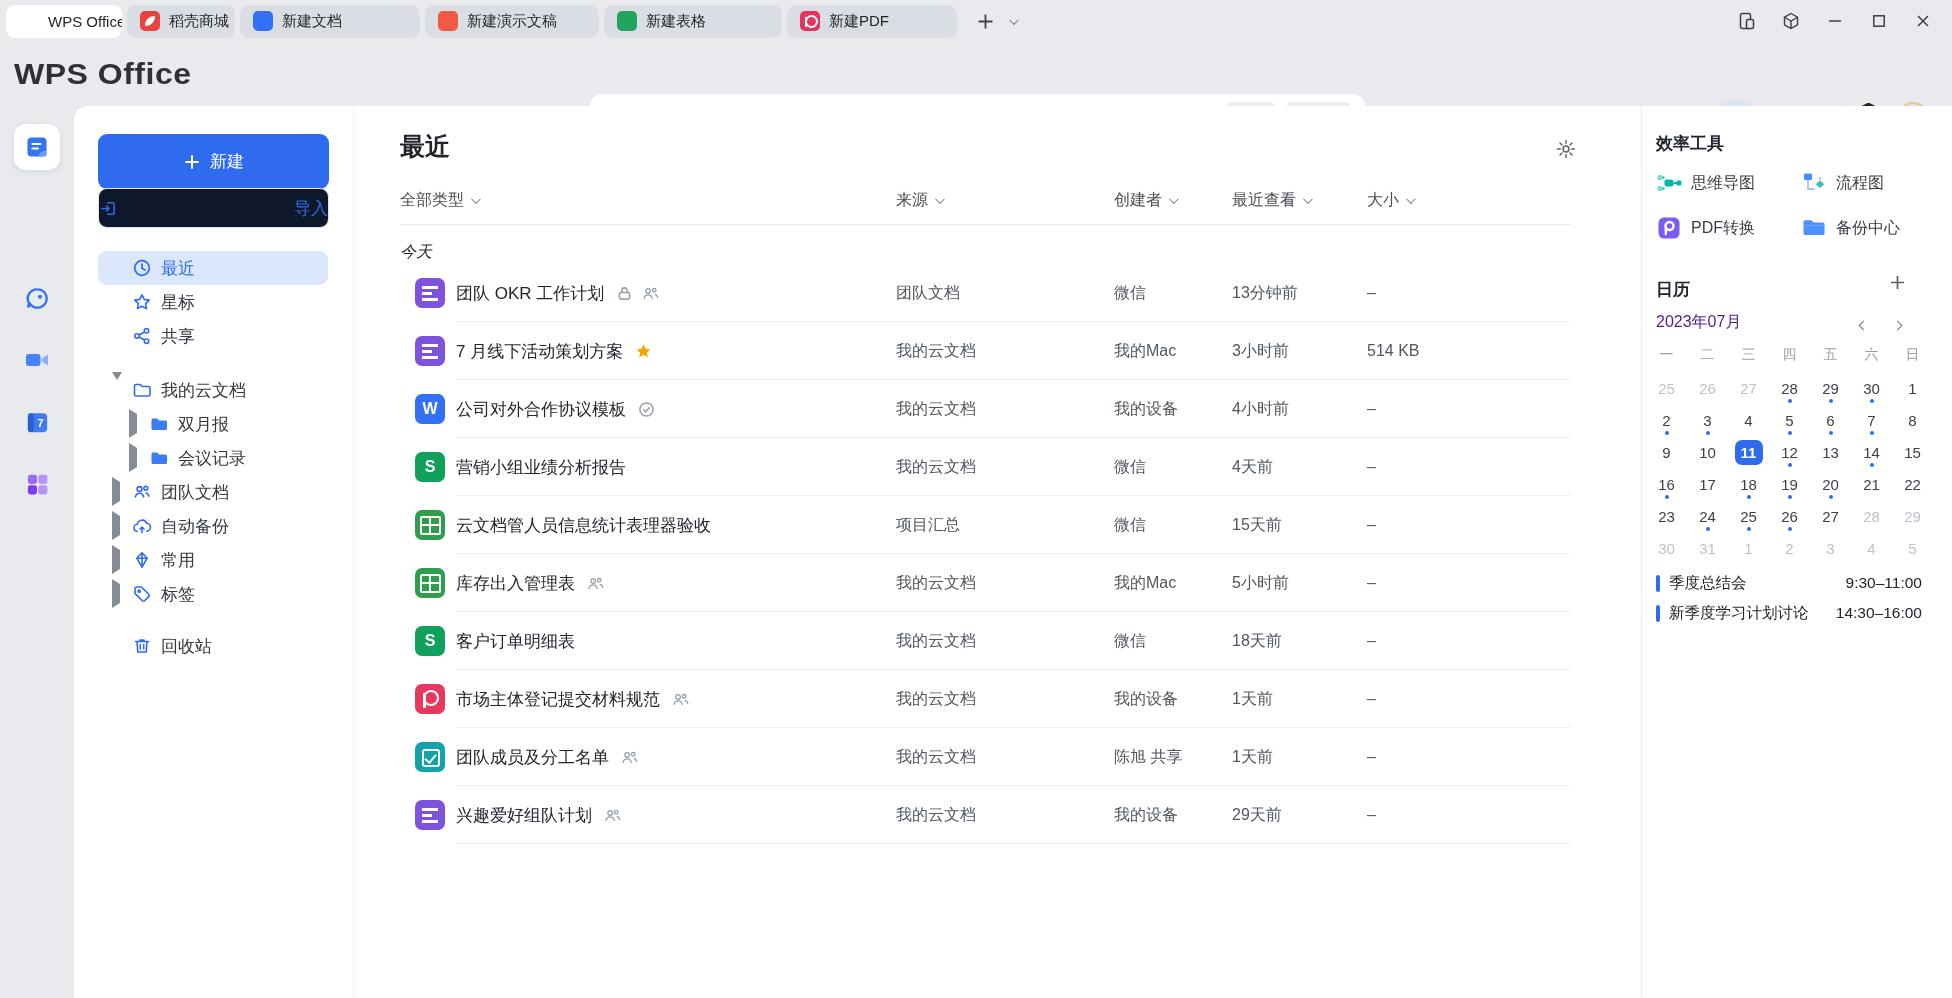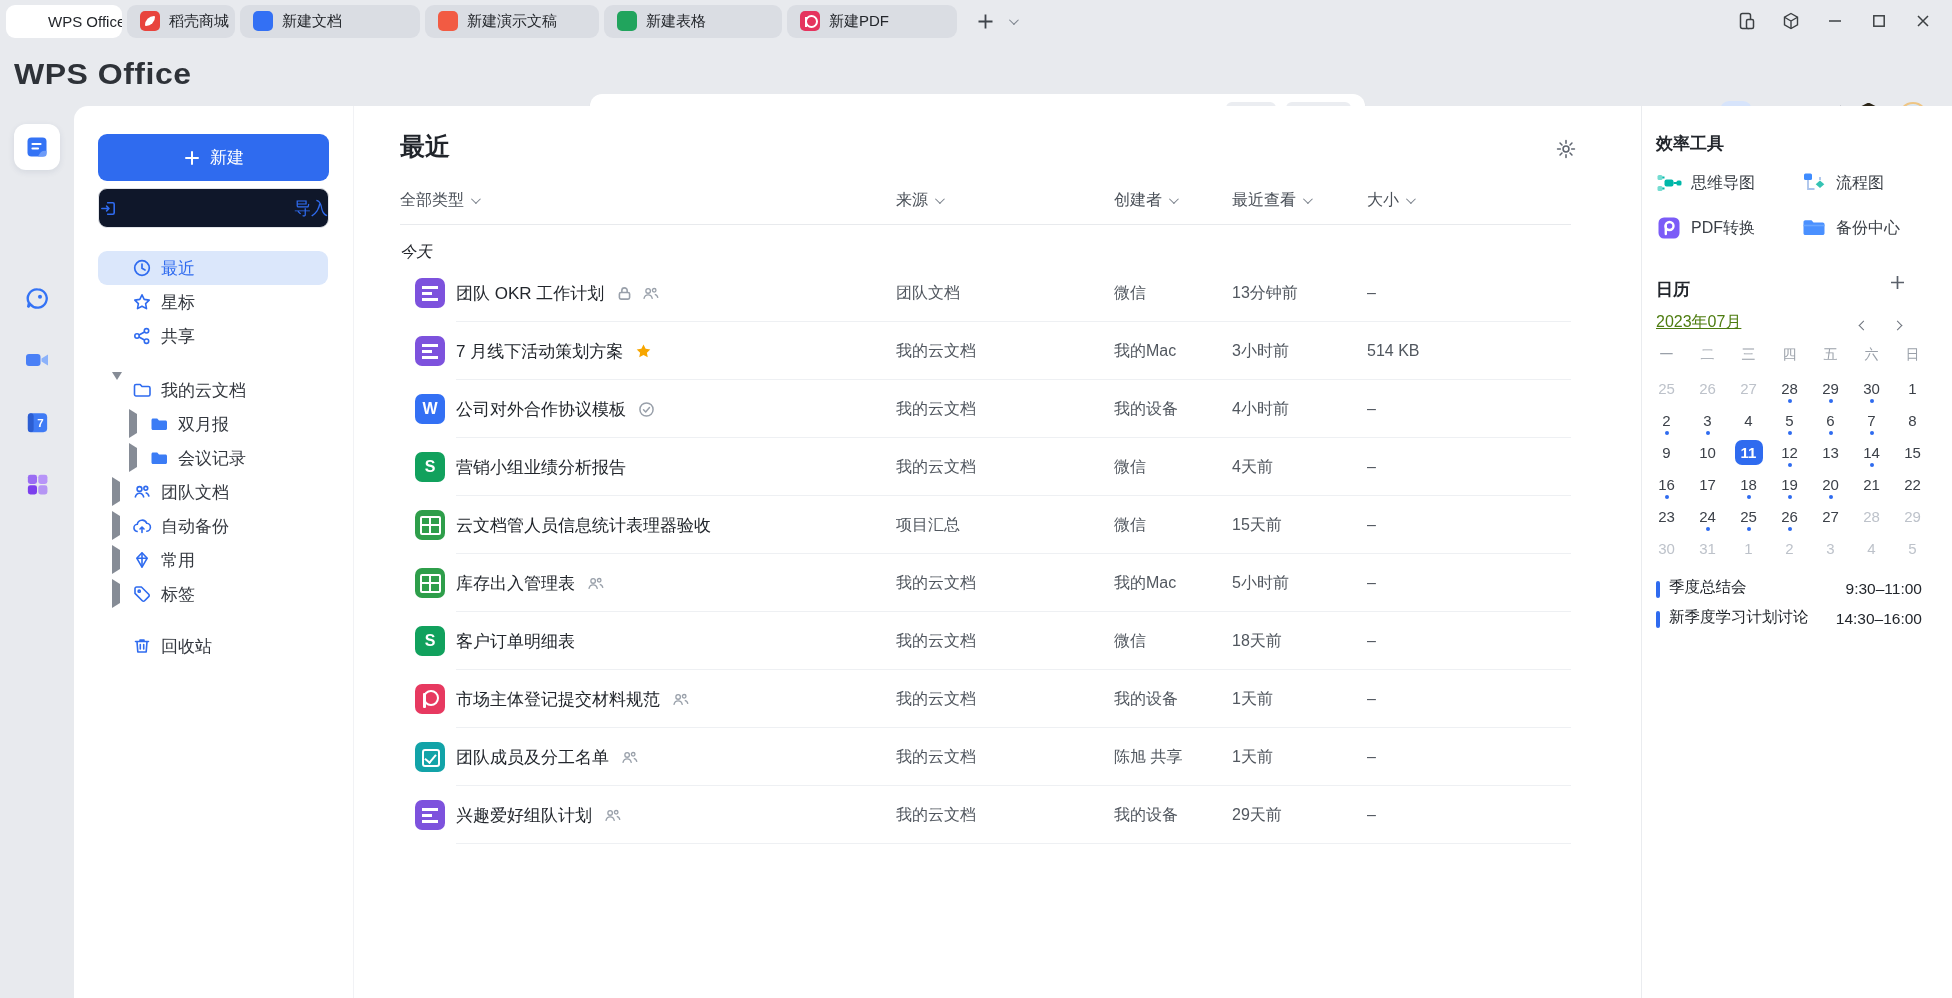--- a/index.html
+++ b/index.html
@@ -68,21 +68,21 @@
   .main { position:absolute; top:106px; left:0; right:0; bottom:0; }
   .rail { position:absolute; left:0; top:0; width:74px; bottom:0; }
   .rail-item { position:absolute; left:14px; width:46px; height:46px; border-radius:12px;
                display:flex; align-items:center; justify-content:center; background:transparent; border:none; cursor:default; }
   .rail-item.active { background:#fff; box-shadow:0 2px 6px rgba(40,60,100,.10); }
 
   .card { position:absolute; left:74px; top:0; right:0; bottom:0; background:#fff; border-top-left-radius:14px; display:flex; }
 
   
   .nav { width:280px; flex:none; position:relative; border-right:1px solid #f1f2f5; }
-  .btn-new { position:absolute; left:24px; top:28px; width:231px; height:47px; border:none; border-radius:9px;
+  .btn-new { position:absolute; left:24px; top:28px; width:231px; height:55px; border:none; border-radius:9px;
              background:#2f6bef; color:#fff; font-size:17px; font-family:inherit; display:flex; align-items:center; justify-content:center; gap:9px; cursor:default; }
   .btn-import { position:absolute; left:24px; top:82px; width:231px; height:40px; border:1px solid #e3e5ea; border-radius:9px;
                 background:#0f172a; color:#2f6bef; font-size:17px; font-family:inherit; display:flex; align-items:center; justify-content:space-between; gap:9px; cursor:default; }
   .nav-list { position:absolute; left:0; top:145px; right:0; }
   .nav-item { height:34px; margin:0 25px 0 24px; border-radius:9px; display:flex; align-items:center; padding-left:34px; gap:9px;
               font-size:17px; color:#34383f; cursor:default; position:relative; }
   .nav-item.active { background:#dbe7fb; color:#2f6bef; }
   .nav-gap { height:20px; }
   .nav-gap2 { height:18px; }
   .tree-row { height:34px; display:flex; align-items:center; font-size:17px; color:#34383f; cursor:default; }
@@ -141,36 +141,36 @@
   .fic-form-teal::after { content:""; position:absolute; left:12px; top:10px; width:5px; height:9px;
       border-right:2.4px solid #fff; border-bottom:2.4px solid #fff; transform:rotate(40deg); }
 
   
   .rpanel { width:311px; flex:none; position:relative; border-left:1px solid #eaecef; }
   .rp-title { position:absolute; left:14px; top:26px; font-size:17px; font-weight:700; color:#22262c; }
   .tool { position:absolute; height:30px; display:flex; align-items:center; gap:9px; font-size:16px; color:#3a3f46; background:none; border:none; font-family:inherit; cursor:default; }
   .tool .ticn { width:26px; height:26px; flex:none; display:flex; align-items:center; justify-content:center; }
   .cal-title { position:absolute; left:14px; top:172px; font-size:17px; font-weight:700; color:#22262c; }
   .cal-add { position:absolute; right:46px; top:168px; background:none; border:none; cursor:default; color:#5a606a; }
-  .cal-month { position:absolute; left:14px; top:206px; font-size:16px; color:#4d7c0f;text-decoration:underline; }
+  .cal-month { position:absolute; left:14px; top:206px; font-size:16px; color:#4c1d95; }
   .cal-prev, .cal-next { position:absolute; top:208px; width:22px; height:22px; background:none; border:none; cursor:default; display:flex; align-items:center; justify-content:center; }
   .cal-prev { right:78px; } .cal-next { right:44px; }
   .chev-l { width:7px; height:7px; border-left:1.8px solid #6c727c; border-bottom:1.8px solid #6c727c; transform:rotate(45deg); }
   .chev-r { width:7px; height:7px; border-right:1.8px solid #6c727c; border-top:1.8px solid #6c727c; transform:rotate(45deg); }
   .cal-weekdays, .cal-grid { position:absolute; left:4px; width:287px; display:grid; grid-template-columns:repeat(7,41px); }
   .cal-weekdays { top:240px; }
   .wd { text-align:center; font-size:14px; color:#9aa0a9; }
   .cal-grid { top:266px; grid-auto-rows:32px; }
   .day { position:relative; display:flex; align-items:center; justify-content:center; font-size:15px; color:#3c4149; cursor:default; }
   .day.muted { color:#bdc2ca; }
   .day .dnum { min-width:28px; height:25px; line-height:25px; text-align:center; border-radius:7px; }
   .day.sel .dnum { background:#2f6bef; color:#fff; font-weight:700; }
   .day.dot::after { content:""; position:absolute; bottom:1px; left:50%; margin-left:-2px; width:4.5px; height:4.5px; border-radius:50%; background:#2f6bef; }
   .events { position:absolute; left:14px; right:30px; top:462px; }
-  .event { height:30px; display:flex; align-items:flex-end; cursor:default; }
+  .event { height:30px; display:flex; align-items:center; cursor:default; }
   .evbar { width:4px; height:17px; border-radius:2px; background:#2f6bef; flex:none; }
   .evtitle { font-size:15.5px; color:#22262c; margin-left:9px; white-space:nowrap; }
   .evtime { margin-left:auto; font-size:15.5px; color:#22262c; }
 </style>
 </head>
 <body>
 
 <div class="titlebar">
   <div class="tabs">
     <div class="tab active">

